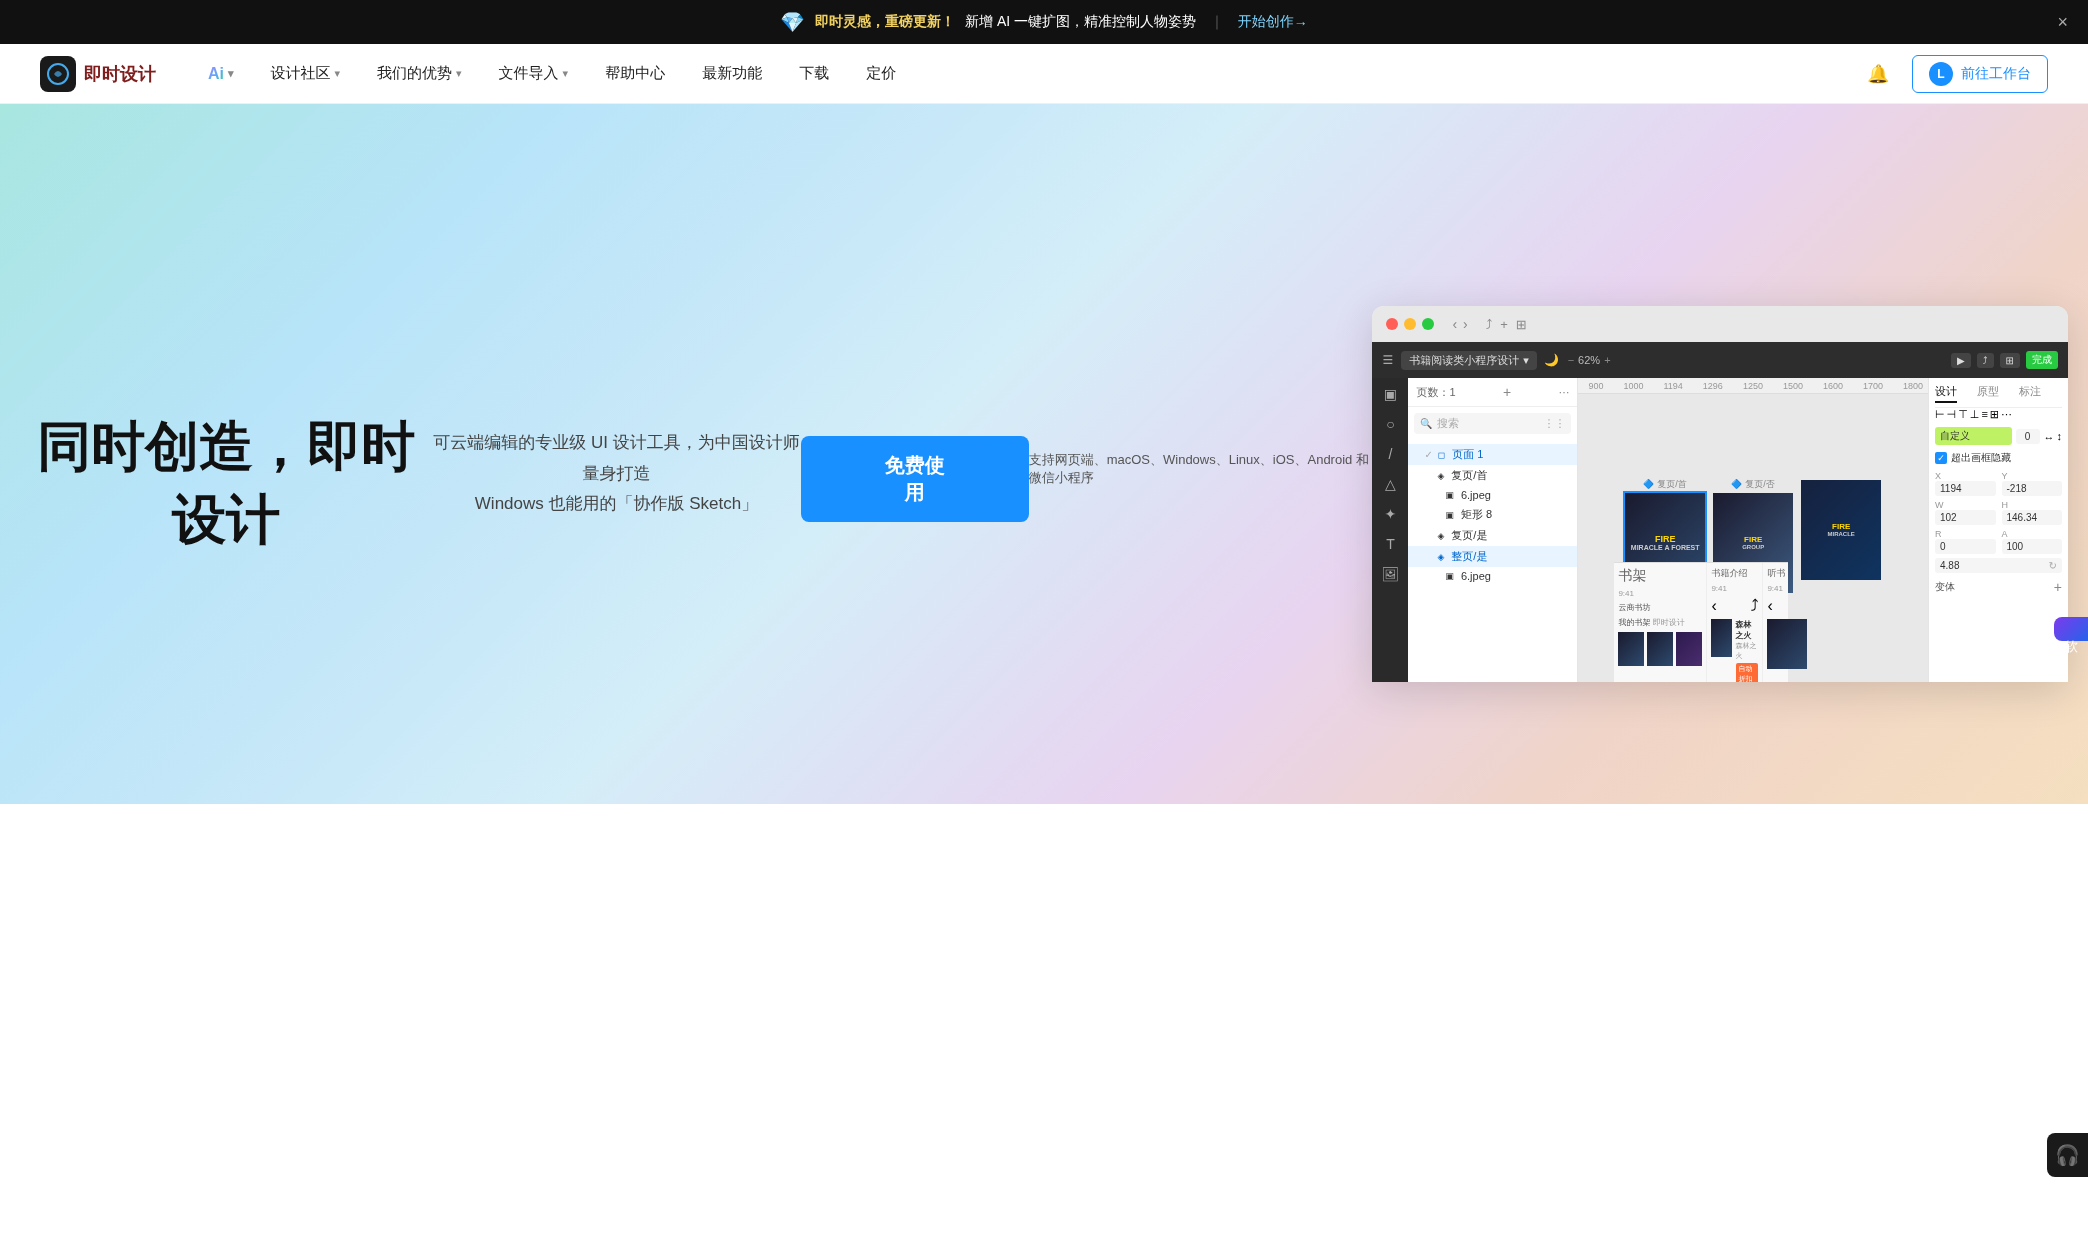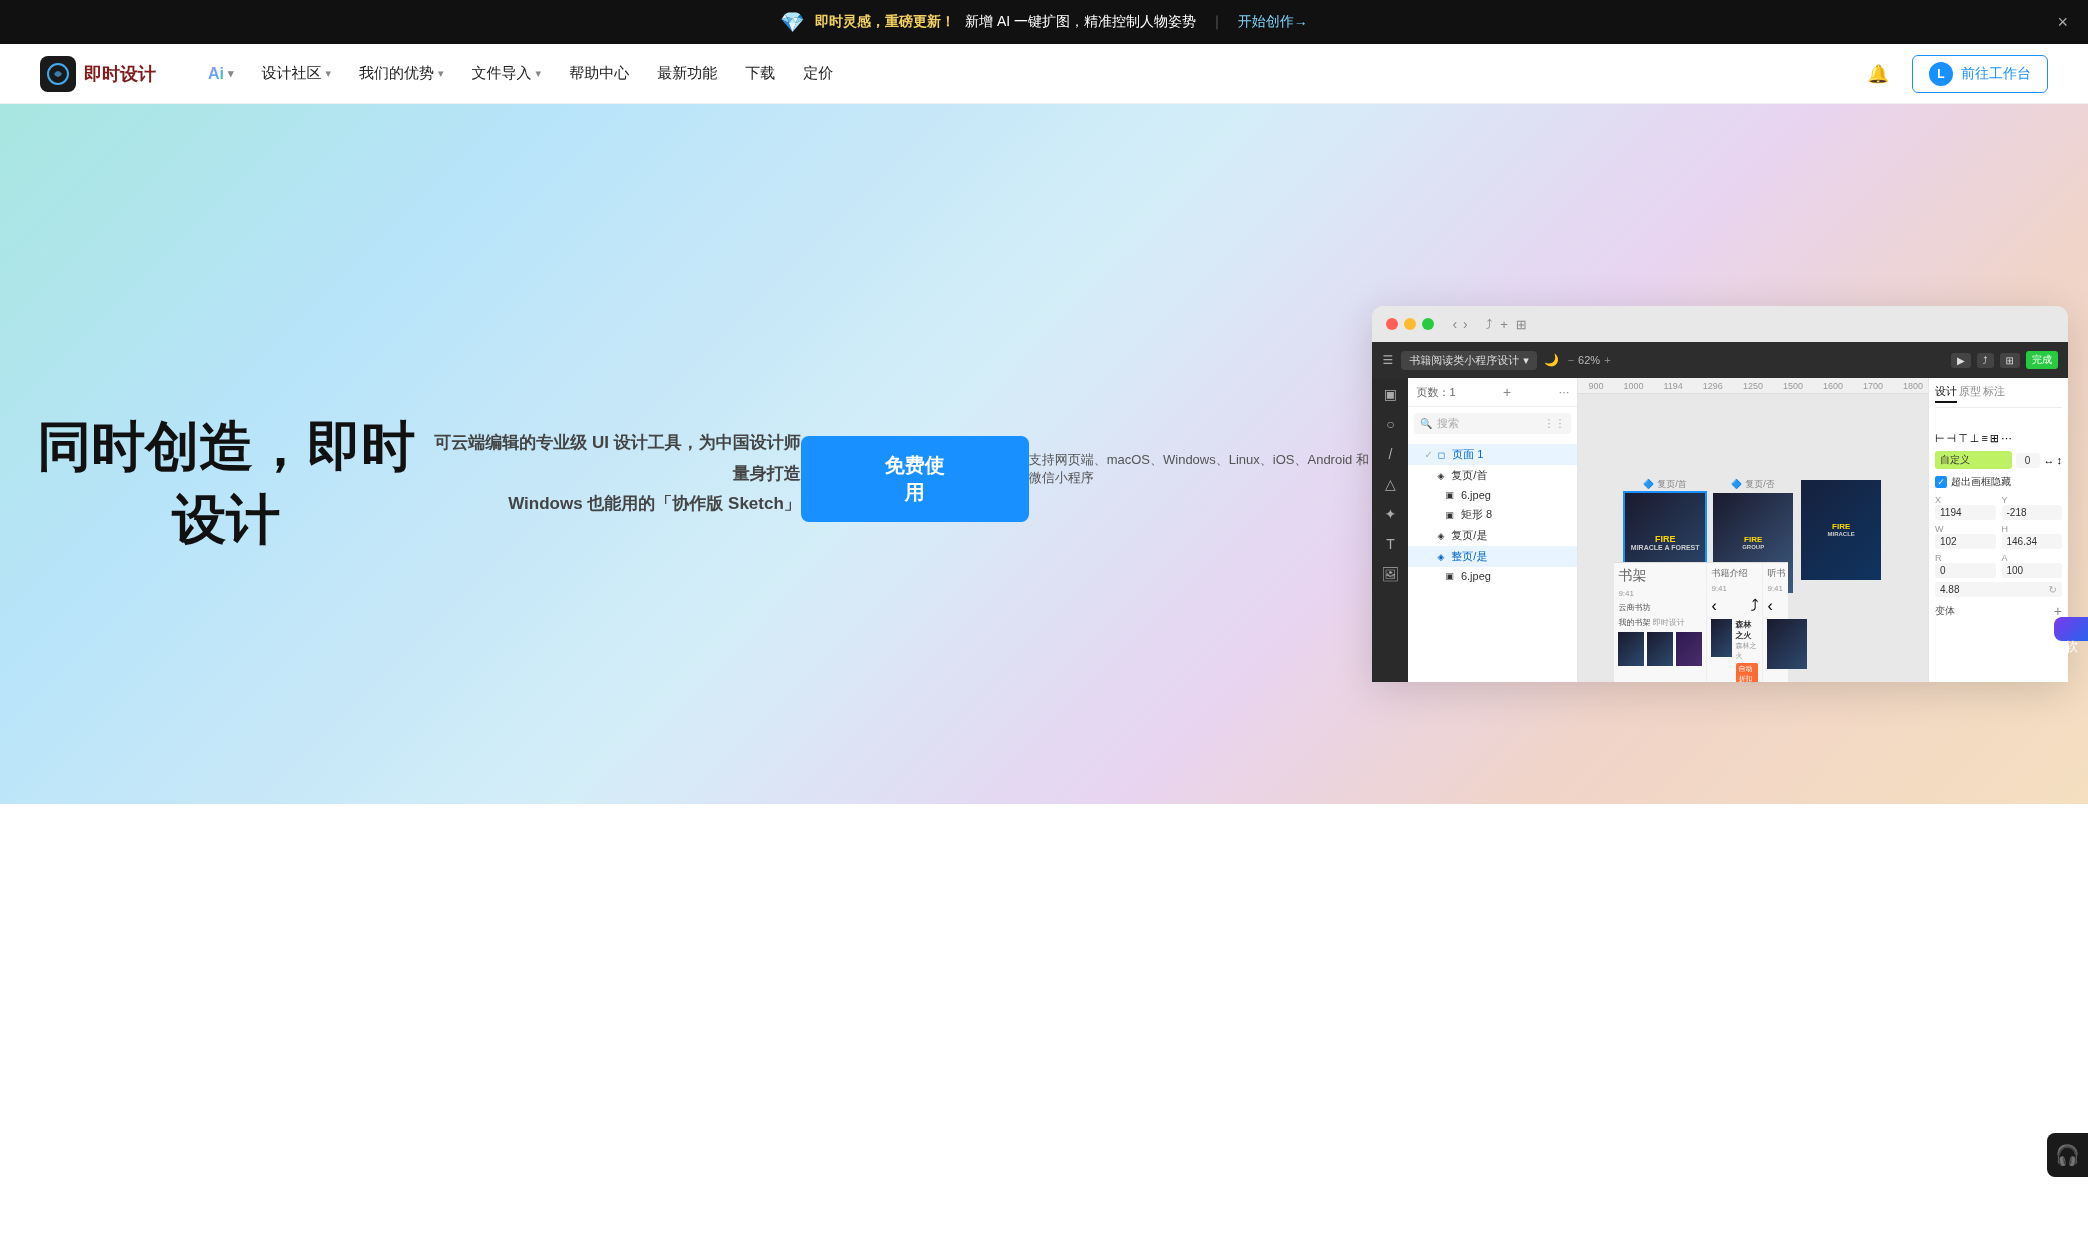--- a/index.html
+++ b/index.html
@@ -57,21 +57,21 @@
       justify-content: center;
     }
     .logo-text {
       font-size: 18px;
       font-weight: bold;
       color: #7f1d1d;
     }
     .nav-items {
       display: flex;
       align-items: center;
-      gap: 4px;
+      gap: 13px;
       flex: 1;
     }
     .nav-item {
       display: flex;
       align-items: center;
       gap: 4px;
       padding: 6px 12px;
       border-radius: 6px;
       cursor: pointer;
       font-size: 15px;
@@ -137,24 +137,23 @@
     .hero-title {
       font-size: 54px;
       font-weight: 900;
       color: #111;
       margin-bottom: 20px;
       text-align: center;
     }
     .hero-subtitle {
       font-size: 17px;
       color: #444;
-      text-align: right;
+      text-align: center;
       line-height: 1.8;
       margin-bottom: 40px;
-      font-weight: bold;
     }
     .hero-cta {
       background: #1890ff;
       color: #fff;
       border: none;
       padding: 16px 80px;
       border-radius: 8px;
       font-size: 20px;
       font-weight: 600;
       cursor: pointer;
@@ -343,22 +342,22 @@
     
     .app-right {
       width: 140px;
       background: #fff;
       border-left: 1px solid #e5e5e5;
       font-size: 11px;
       padding: 6px;
     }
     .right-tabs {
       display: flex;
-      gap: 2px;
-      margin-bottom: 24px;
+      gap: 20px;
+      margin-bottom: 0;
       border-bottom: 1px solid #eee;
       padding-bottom: 4px;
     }
     .right-tab { color: #888; font-size: 11px; cursor: pointer; padding-bottom: 2px; }
     .right-tab.active { color: #111; border-bottom: 2px solid #111; }
     .xy-row { display: flex; gap: 6px; margin-bottom: 4px; }
     .xy-field { flex: 1; background: #f5f5f5; border-radius: 3px; padding: 2px 5px; font-size: 10px; color: #333; }
     .wh-row { display: flex; gap: 6px; margin-bottom: 4px; }
 
     

